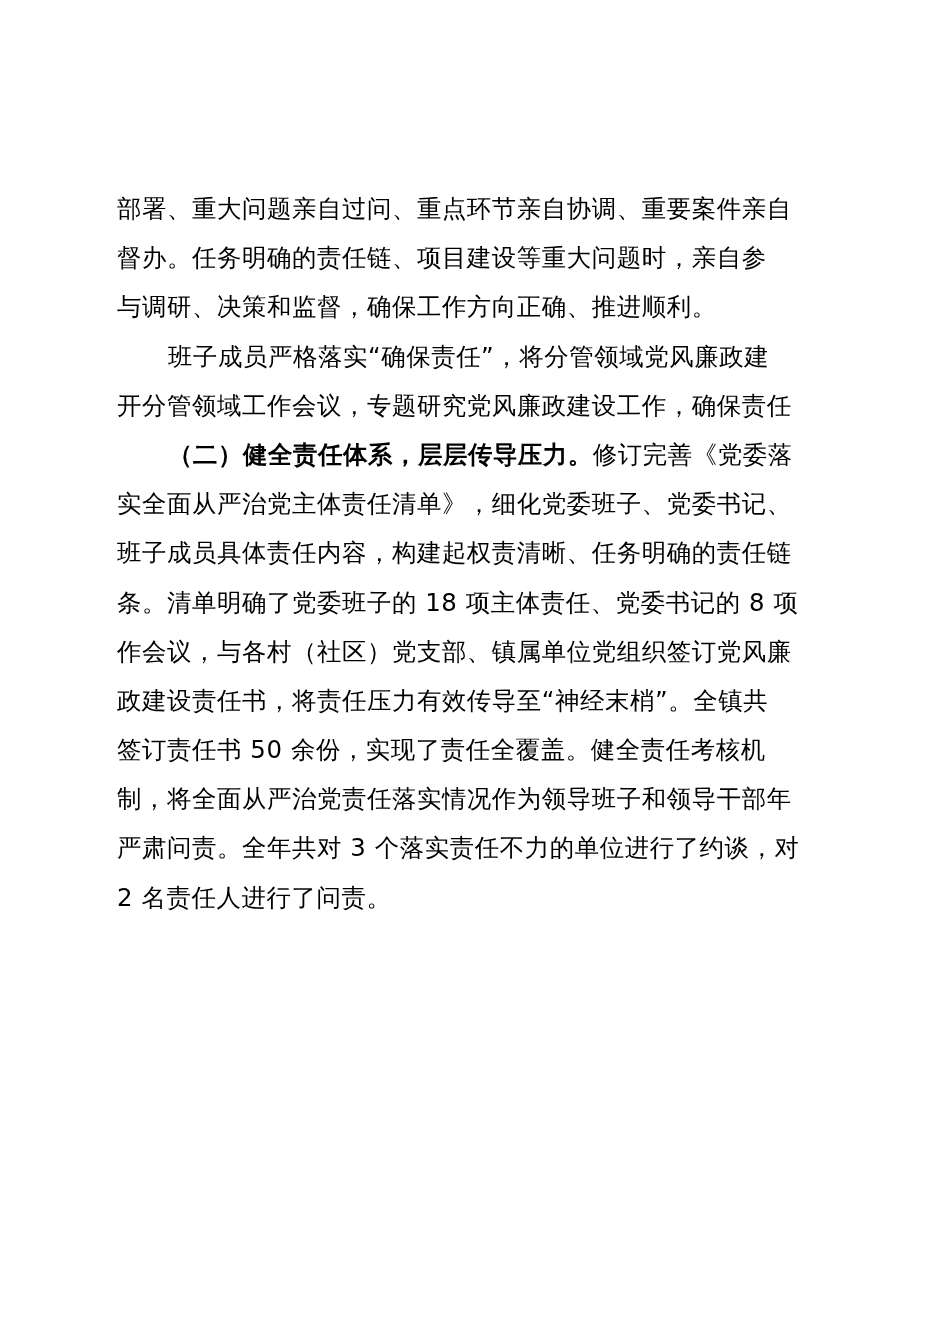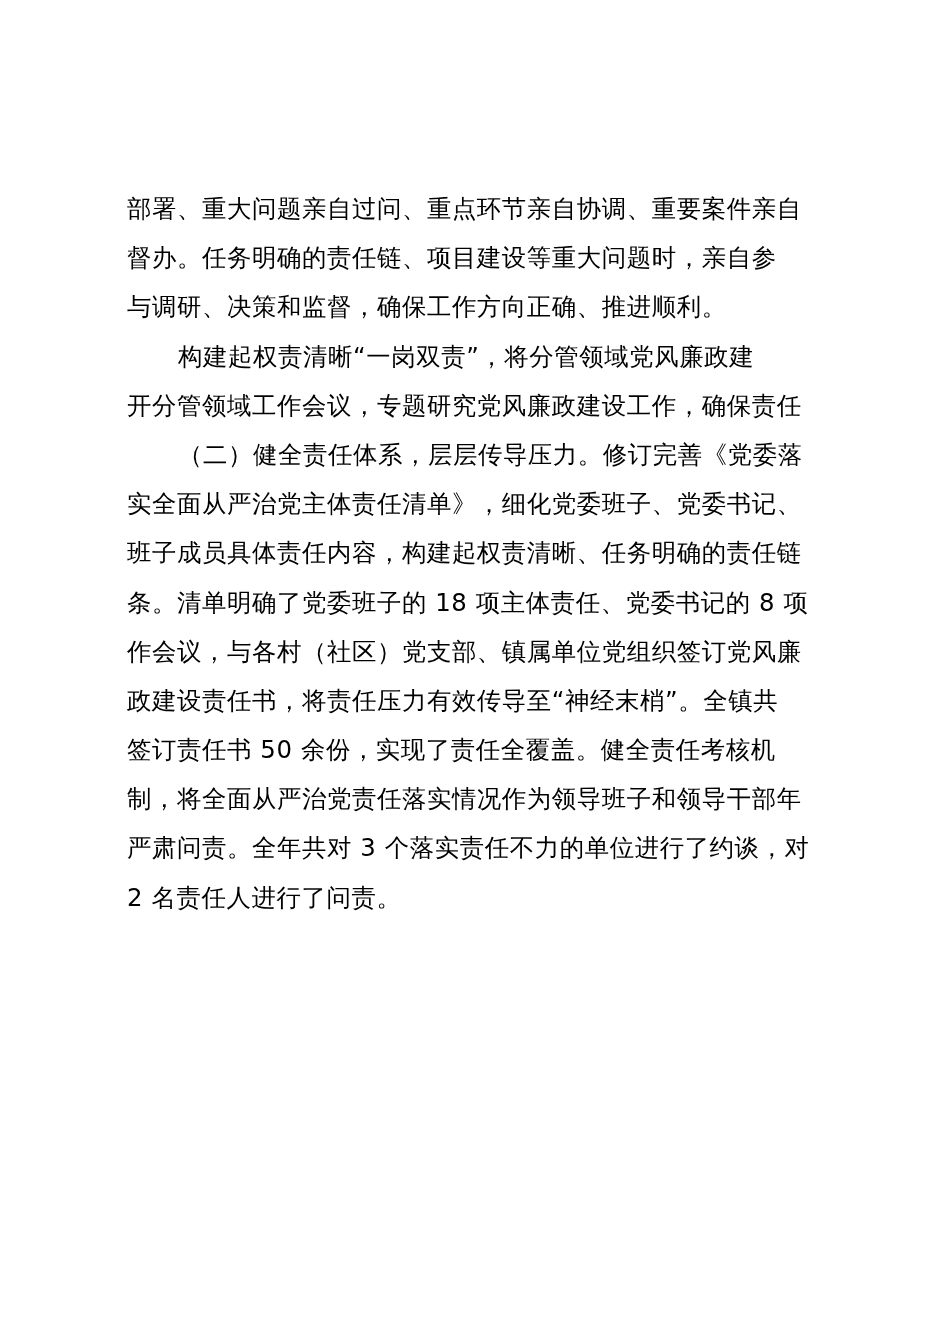--- a/index.html
+++ b/index.html
@@ -10,54 +10,54 @@
     body {
       width: 950px;
       height: 1344px;
       position: relative;
       overflow: hidden;
       font-family: "DejaVu Sans", "Liberation Sans", sans-serif;
       color: #000000;
     }
     .page {
       position: absolute;
-      left: 127px;
+      left: 117px;
       top: 184px;
       width: 710px;
     }
     .line {
       height: 49.2px;
       line-height: 49.2px;
       font-size: 24.4px;
       white-space: nowrap;
       letter-spacing: 0.6px;
     }
     .line.indent {
       padding-left: 51px;
     }
     .line.indent-bold {
       padding-left: 51px;
     }
     .bold {
-      font-weight: normal;
+      font-weight: bold;
     }
   </style>
 </head>
 <body>
 
 <div class="page">
 
   <div class="paragraph">
     <div class="line">部署、重大问题亲自过问、重点环节亲自协调、重要案件亲自</div>
     <div class="line">督办。任务明确的责任链、项目建设等重大问题时，亲自参</div>
     <div class="line">与调研、决策和监督，确保工作方向正确、推进顺利。</div>
   </div>
 
   <div class="paragraph">
-    <div class="line indent">构建起权责清晰“一岗双责”，将分管领域党风廉政建</div>
+    <div class="line indent">班子成员严格落实“确保责任”，将分管领域党风廉政建</div>
     <div class="line">开分管领域工作会议，专题研究党风廉政建设工作，确保责任</div>
   </div>
 
   <div class="paragraph">
     <div class="line indent-bold"><span class="bold">（二）健全责任体系，层层传导压力。</span><span>修订完善《党委落</span></div>
     <div class="line">实全面从严治党主体责任清单》，细化党委班子、党委书记、</div>
     <div class="line">班子成员具体责任内容，构建起权责清晰、任务明确的责任链</div>
     <div class="line">条。清单明确了党委班子的 18 项主体责任、党委书记的 8 项</div>
     <div class="line">作会议，与各村（社区）党支部、镇属单位党组织签订党风廉</div>
     <div class="line">政建设责任书，将责任压力有效传导至“神经末梢”。全镇共</div>

